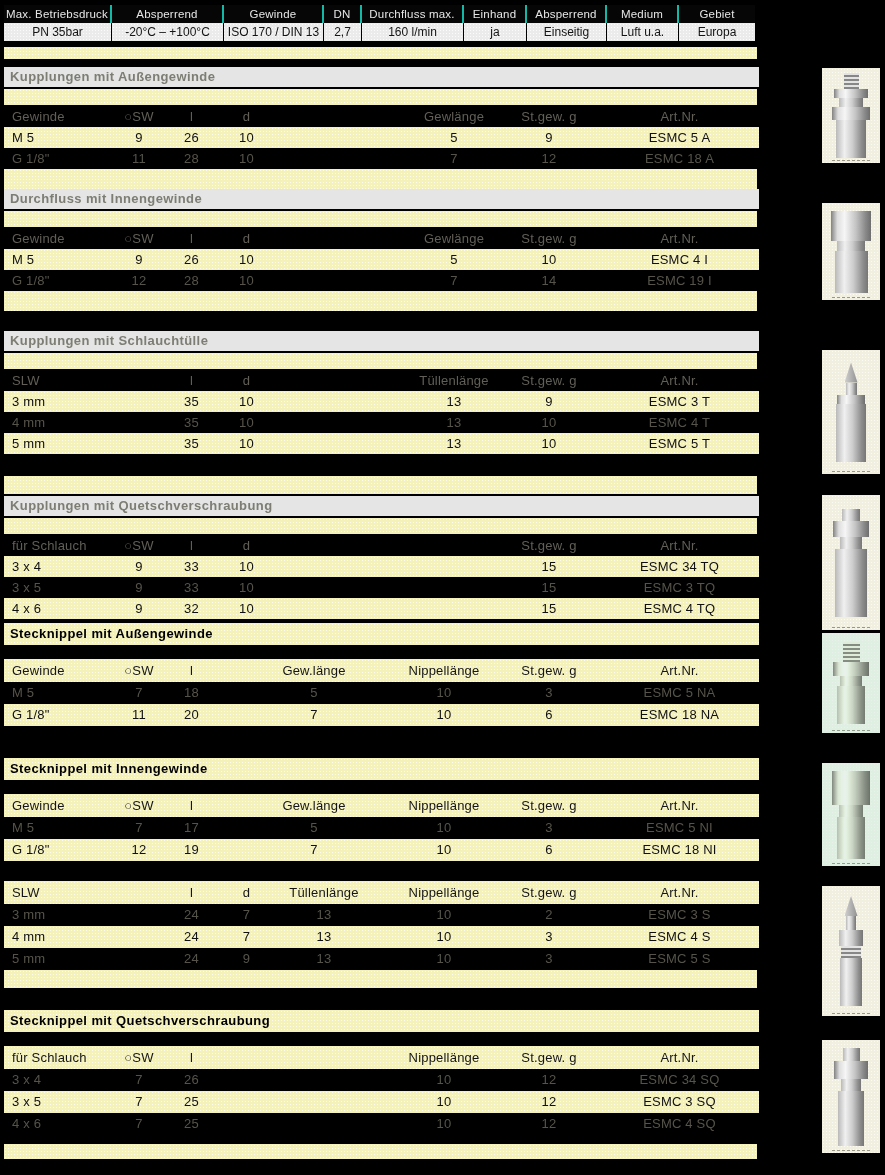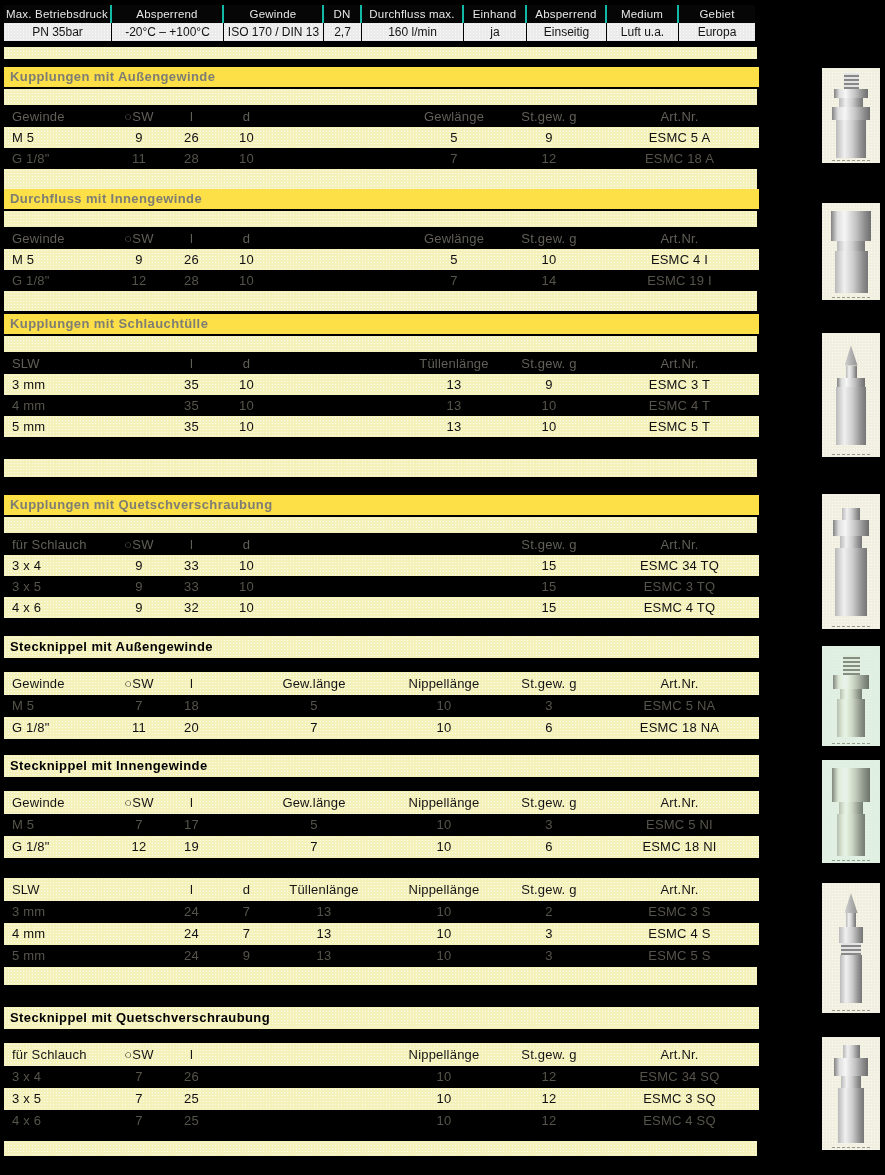--- a/index.html
+++ b/index.html
@@ -24,27 +24,27 @@
     background-image:radial-gradient(rgba(255,255,255,.8) 30%, rgba(255,255,255,0) 34%);
     background-size:3px 3px;}
   .spec-vals .cell{border-right:1px solid #000;}
   .spec-vals .cell:last-child{border-right:none;}
 
   .strip{height:12px;width:753px;}
   .top-strip{margin-top:6px;}
 
   
   .sec{position:relative;width:755px;}
-  .sec-1{margin-top:8px;} .sec-2{margin-top:0;} .sec-3{margin-top:3px;}
-  .sec-4{margin-top:18px;} .sec-5{margin-top:18px;} .sec-6{margin-top:16px;}
+  .sec-1{margin-top:8px;} .sec-2{margin-top:0;} .sec-3{margin-top:20px;}
+  .sec-4{margin-top:2px;} .sec-5{margin-top:4px;} .sec-6{margin-top:32px;}
   .sec-7{margin-top:20px;} .sec-8{margin-top:22px;}
 
   .title{font-weight:bold;font-size:13px;letter-spacing:.4px;padding-left:6px;
          white-space:nowrap;}
-  .v-dark .title{height:20px;line-height:20px;color:#7d7d74;background:#fde047;}
+  .v-dark .title{height:20px;line-height:20px;color:#7d7d74;background:#e5e5e5;}
   .v-light .title{height:22px;line-height:22px;color:#000;margin-bottom:14px;}
 
   .mid-strip{height:16px;margin:2px 0 1px 0;width:753px;}
 
   .row{display:grid;font-size:13px;letter-spacing:.2px;}
   .hdr{height:21px;line-height:21px;}
   .data-row{height:21px;line-height:21px;}
   .v-light .hdr{height:23px;line-height:23px;}
   .v-light .data-row{height:22px;line-height:22px;}
 

